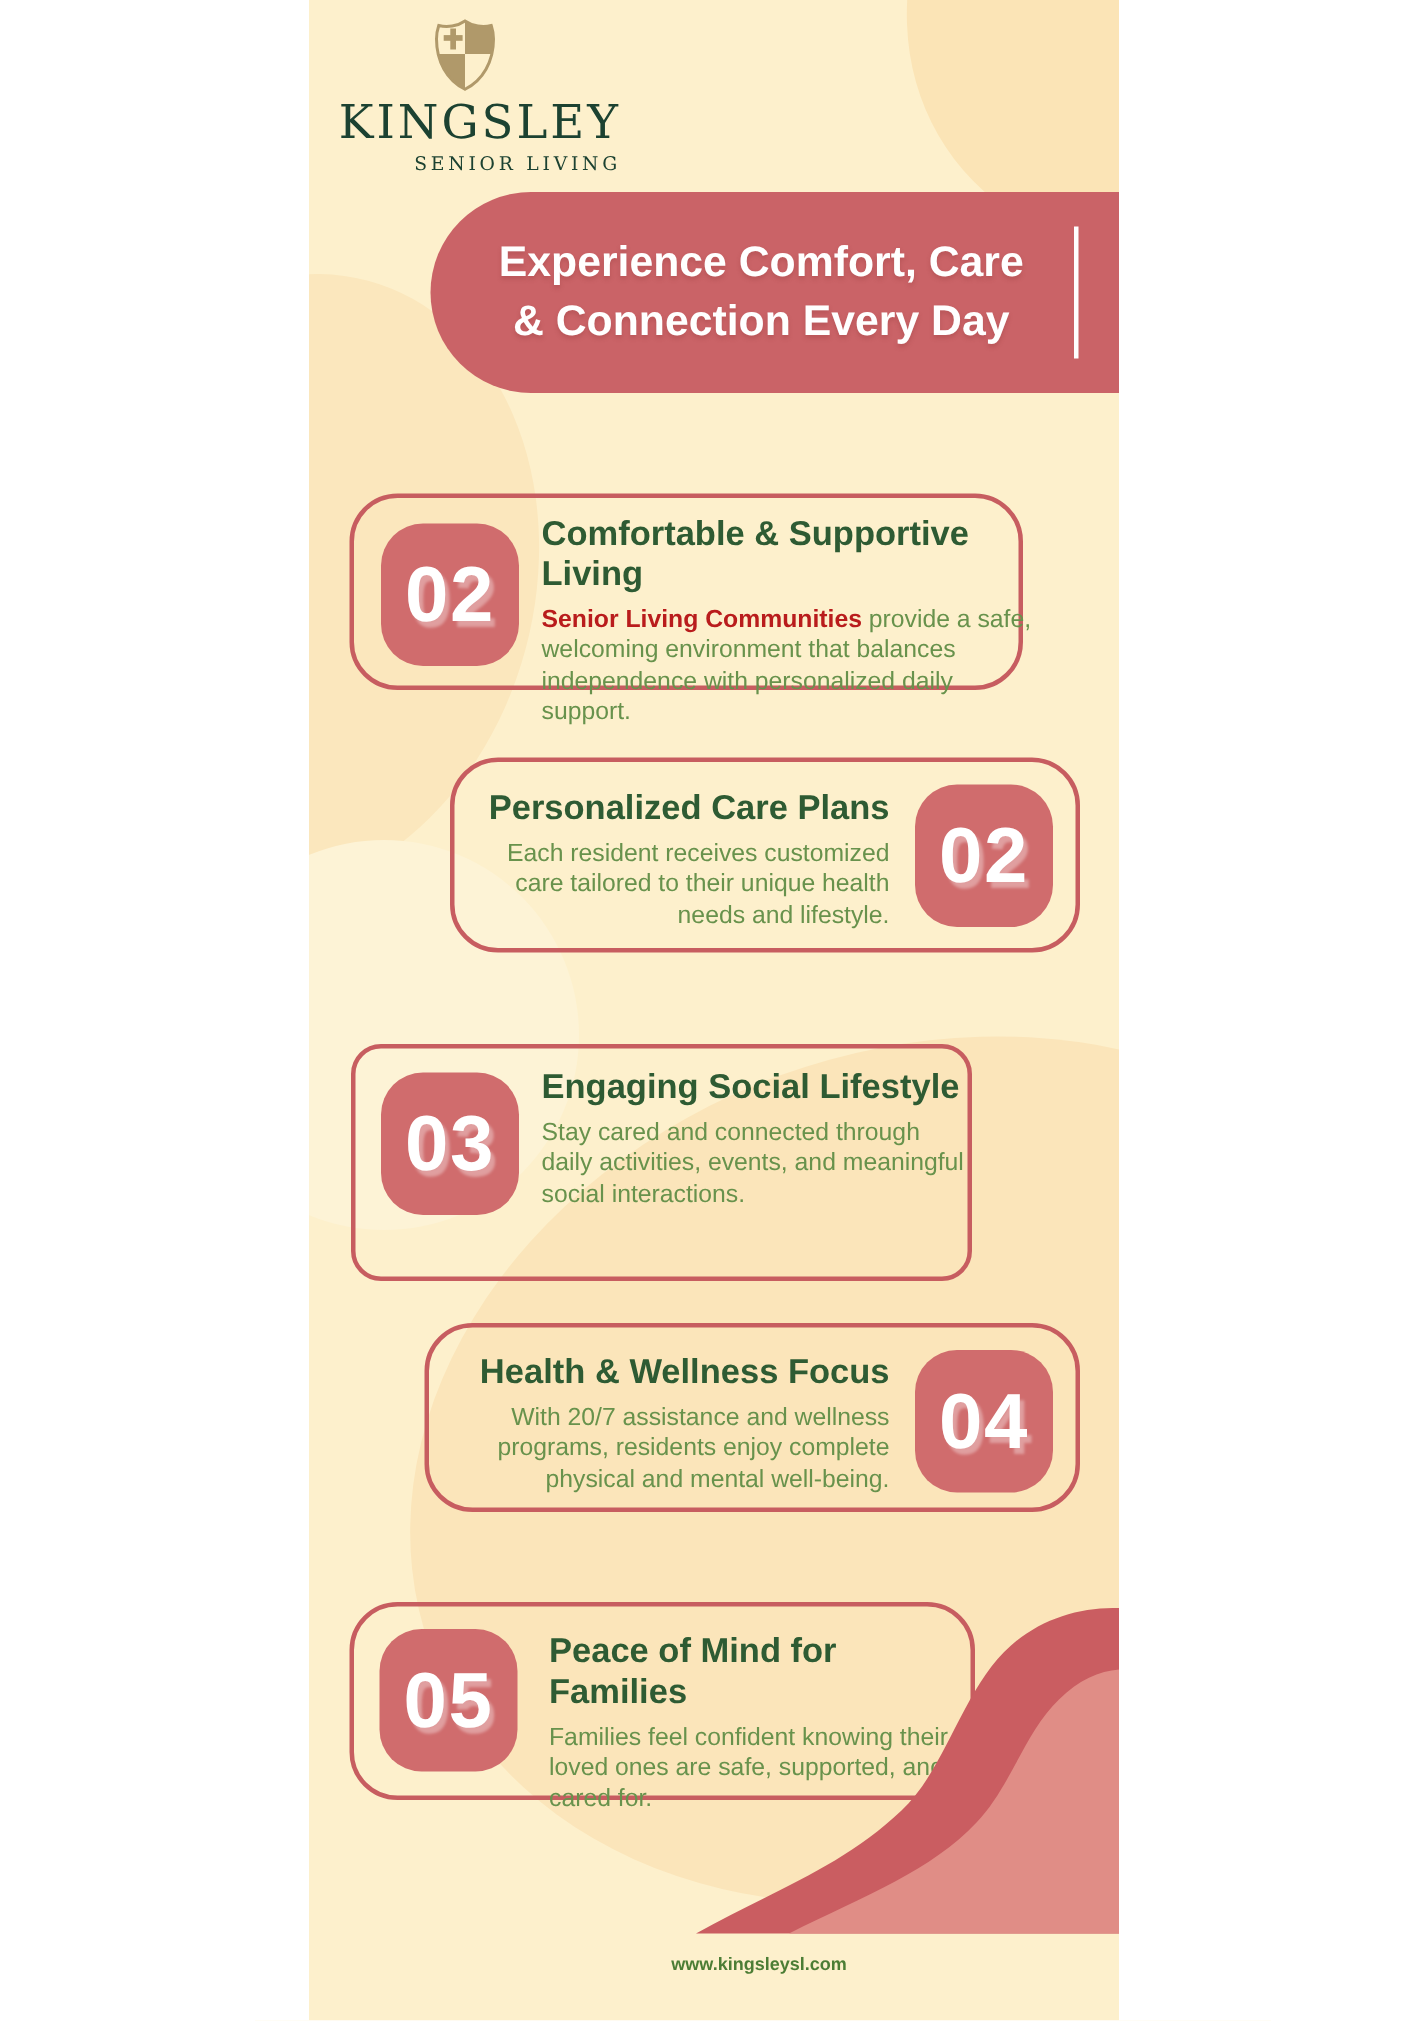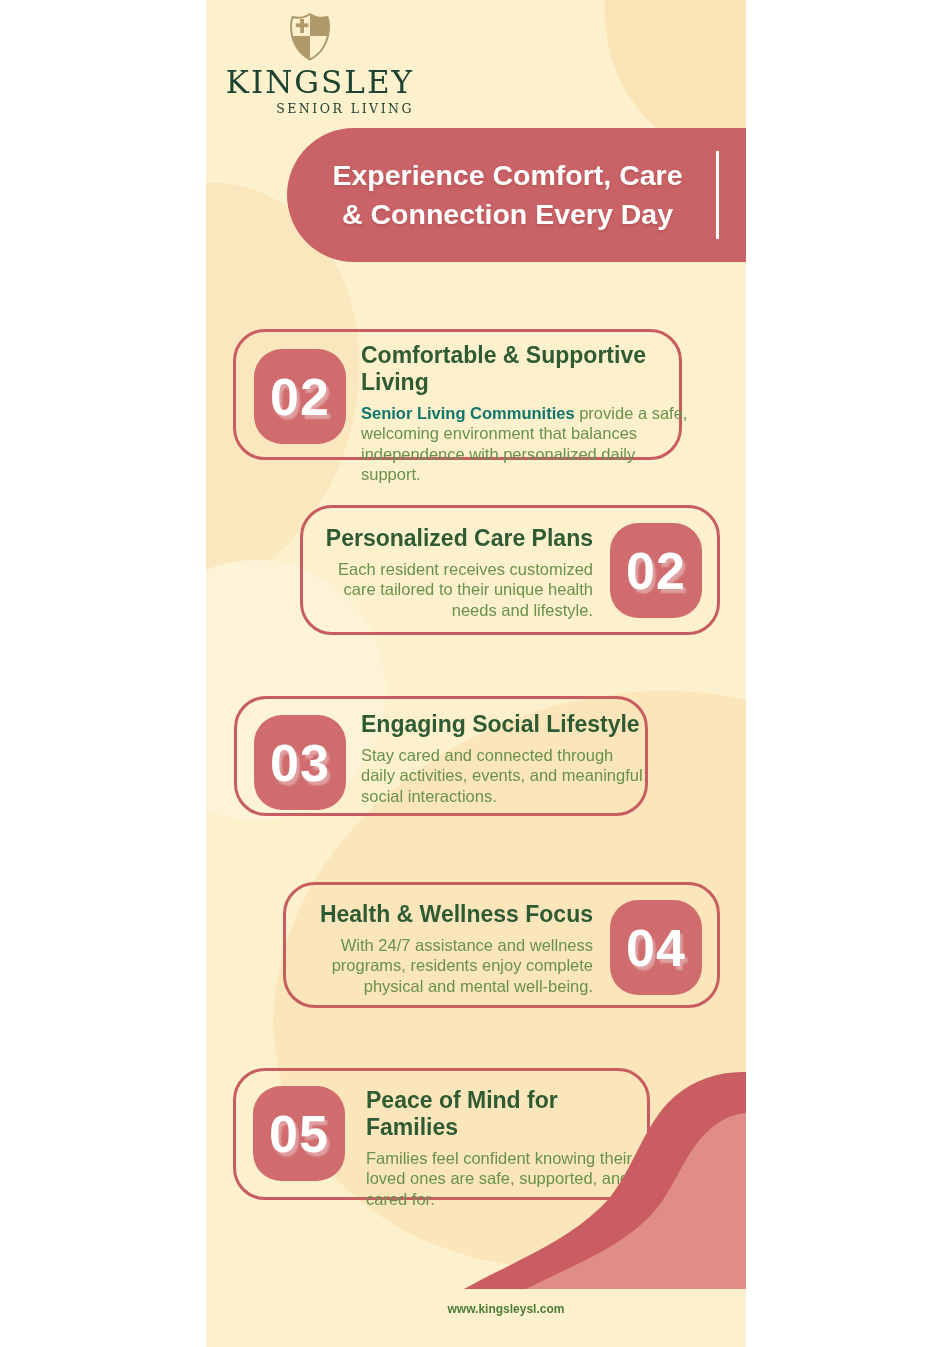--- a/index.html
+++ b/index.html
@@ -60,21 +60,21 @@
   .badge {
     position:absolute; width:92px; height:95px;
     background:#d06c6d; border-radius:28px;
     display:flex; align-items:center; justify-content:center;
     color:#ffffff; font-size:52px; font-weight:700; letter-spacing:1px;
     text-shadow:3px 4px 2px rgba(255,255,255,0.35);
   }
   .card-text { position:absolute; }
   .card-title { font-size:23px; font-weight:700; color:#2e5b33; }
   .card-body  { margin-top:7px; font-size:16.5px; line-height:1.24; color:#68924c; }
-  .card-body b { font-weight:700; color:#0f766e;text-align:right; }
+  .card-body b { font-weight:700; color:#b91c1c;text-align:right; }
   .align-right { text-align:right; }
 
   
   .wave { position:absolute; left:0; top:1055px; }
 
   
   .footer {
     position:absolute; left:0; top:1302px; width:600px;
     text-align:center; font-size:12px; font-weight:700; color:#4c7d35;
   }
@@ -133,37 +133,37 @@
     <div class="card" style="left:94px; top:505px; width:420px; height:130px;">
       <div class="badge" style="left:307px; top:15px;">
         <span>02</span>
       </div>
       <div class="card-text align-right" style="left:10px; top:17px; width:280px;">
         <div class="card-title">Personalized Care Plans</div>
         <div class="card-body"><span>Each resident receives customized care tailored to their unique health needs and lifestyle.</span></div>
       </div>
     </div>
 
-    <div class="card" style="left:28px; top:696px; width:414px; height:120px;">
+    <div class="card" style="left:28px; top:696px; width:414px; height:158px;border-radius:20px;">
       <div class="badge" style="left:17px; top:16px;">
         <span>03</span>
       </div>
       <div class="card-text" style="left:124px; top:12px; width:290px;">
         <div class="card-title">Engaging Social Lifestyle</div>
         <div class="card-body"><span>Stay cared and connected through daily activities, events, and meaningful social interactions.</span></div>
       </div>
     </div>
 
     <div class="card" style="left:77px; top:882px; width:437px; height:126px;">
       <div class="badge" style="left:324px; top:15px;">
         <span>04</span>
       </div>
       <div class="card-text align-right" style="left:0px; top:16px; width:307px;">
         <div class="card-title">Health &amp; Wellness Focus</div>
-        <div class="card-body"><span>With 24/7 assistance and wellness programs, residents enjoy complete physical and mental well-being.</span></div>
+        <div class="card-body"><span>With 20/7 assistance and wellness programs, residents enjoy complete physical and mental well-being.</span></div>
       </div>
     </div>
 
     <div class="card" style="left:27px; top:1068px; width:417px; height:132px;">
       <div class="badge" style="left:17px; top:15px;">
         <span>05</span>
       </div>
       <div class="card-text" style="left:130px; top:16px; width:272px;">
         <div class="card-title">Peace of Mind for Families</div>
         <div class="card-body"><span>Families feel confident knowing their loved ones are safe, supported, and cared for.</span></div>

